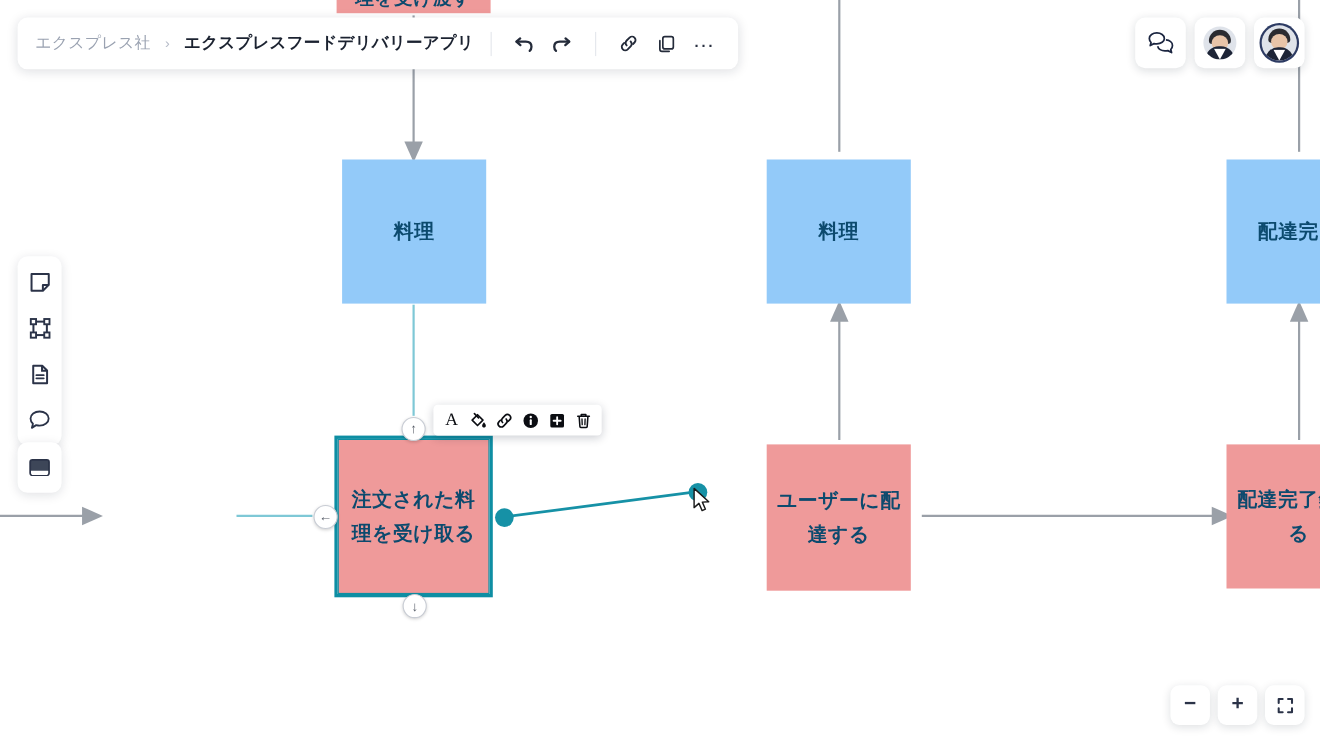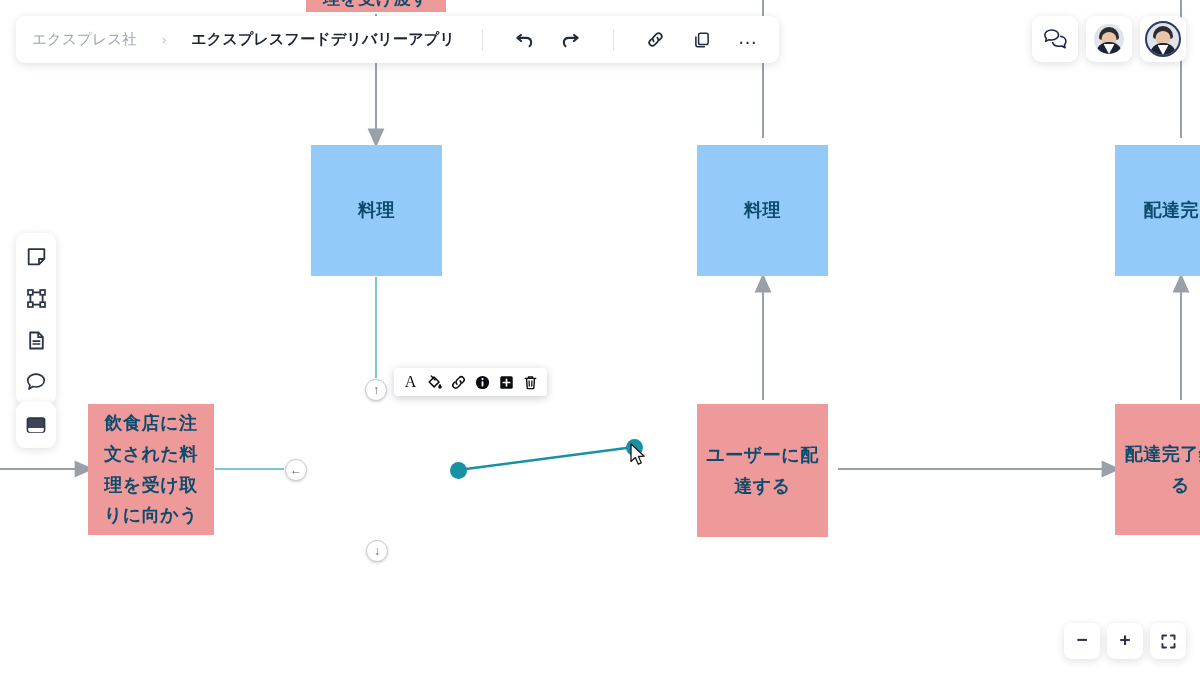--- a/index.html
+++ b/index.html
@@ -72,21 +72,21 @@
 
   
   #topbar {
     position: absolute; left: 16px; top: 16px;
     height: 47px;
     background: #ffffff;
     border-radius: 9px;
     box-shadow: 0 2px 10px rgba(15,25,45,.13);
     display: flex; align-items: center;
     padding: 0 16px;
-    gap: 16px;
+    gap: 4px;
     z-index: 40;
   }
   .crumb-org {
     font-size: 14.5px; color: #9aa2b1; font-weight: 400;
     letter-spacing: .2px;
   }
   .crumb-sep { font-size: 13px; color: #b7bdc9; margin: 0 9px; }
   .crumb-title {
     font-size: 15px; color: #1b2230; font-weight: 700;
     letter-spacing: .2px;
@@ -235,22 +235,22 @@
   </svg>
 
   <div class="node pink" style="left:306px; top:-14px; width:140px; height:26px; font-size:17px;">理を受け渡す</div>
 
   <div class="node blue" style="left:311px; top:145px; width:131px; height:131px;">料理</div>
 
   <div class="node blue" style="left:697px; top:145px; width:131px; height:131px;">料理</div>
 
   <div class="node blue" style="left:1115px; top:145px; width:131px; height:131px;">配達完了</div>
 
-  <div class="node pink" style="left:88px; top:404px; width:126px; height:131px;">飲食店に注文された料理を受け取りに向かう</div>
-
+
+  <div class="node pink selected" style="left:308px; top:400px; width:136px; height:139px;">注文された料理を受け取る</div>
 
   <div class="node pink" style="left:697px; top:404px; width:131px; height:133px;">ユーザーに配達する</div>
 
   <div class="node pink" style="left:1115px; top:404px; width:131px; height:131px;">配達完了録する</div>
 
   <div class="anchor" style="left:365px; top:379px;">↑</div>
   <div class="anchor" style="left:366px; top:540px;">↓</div>
   <div class="anchor" style="left:285px; top:459px;">←</div>
 
   <div class="drag-dot" id="dot-src" style="left: 449.5px; top: 461.5px;"></div>

